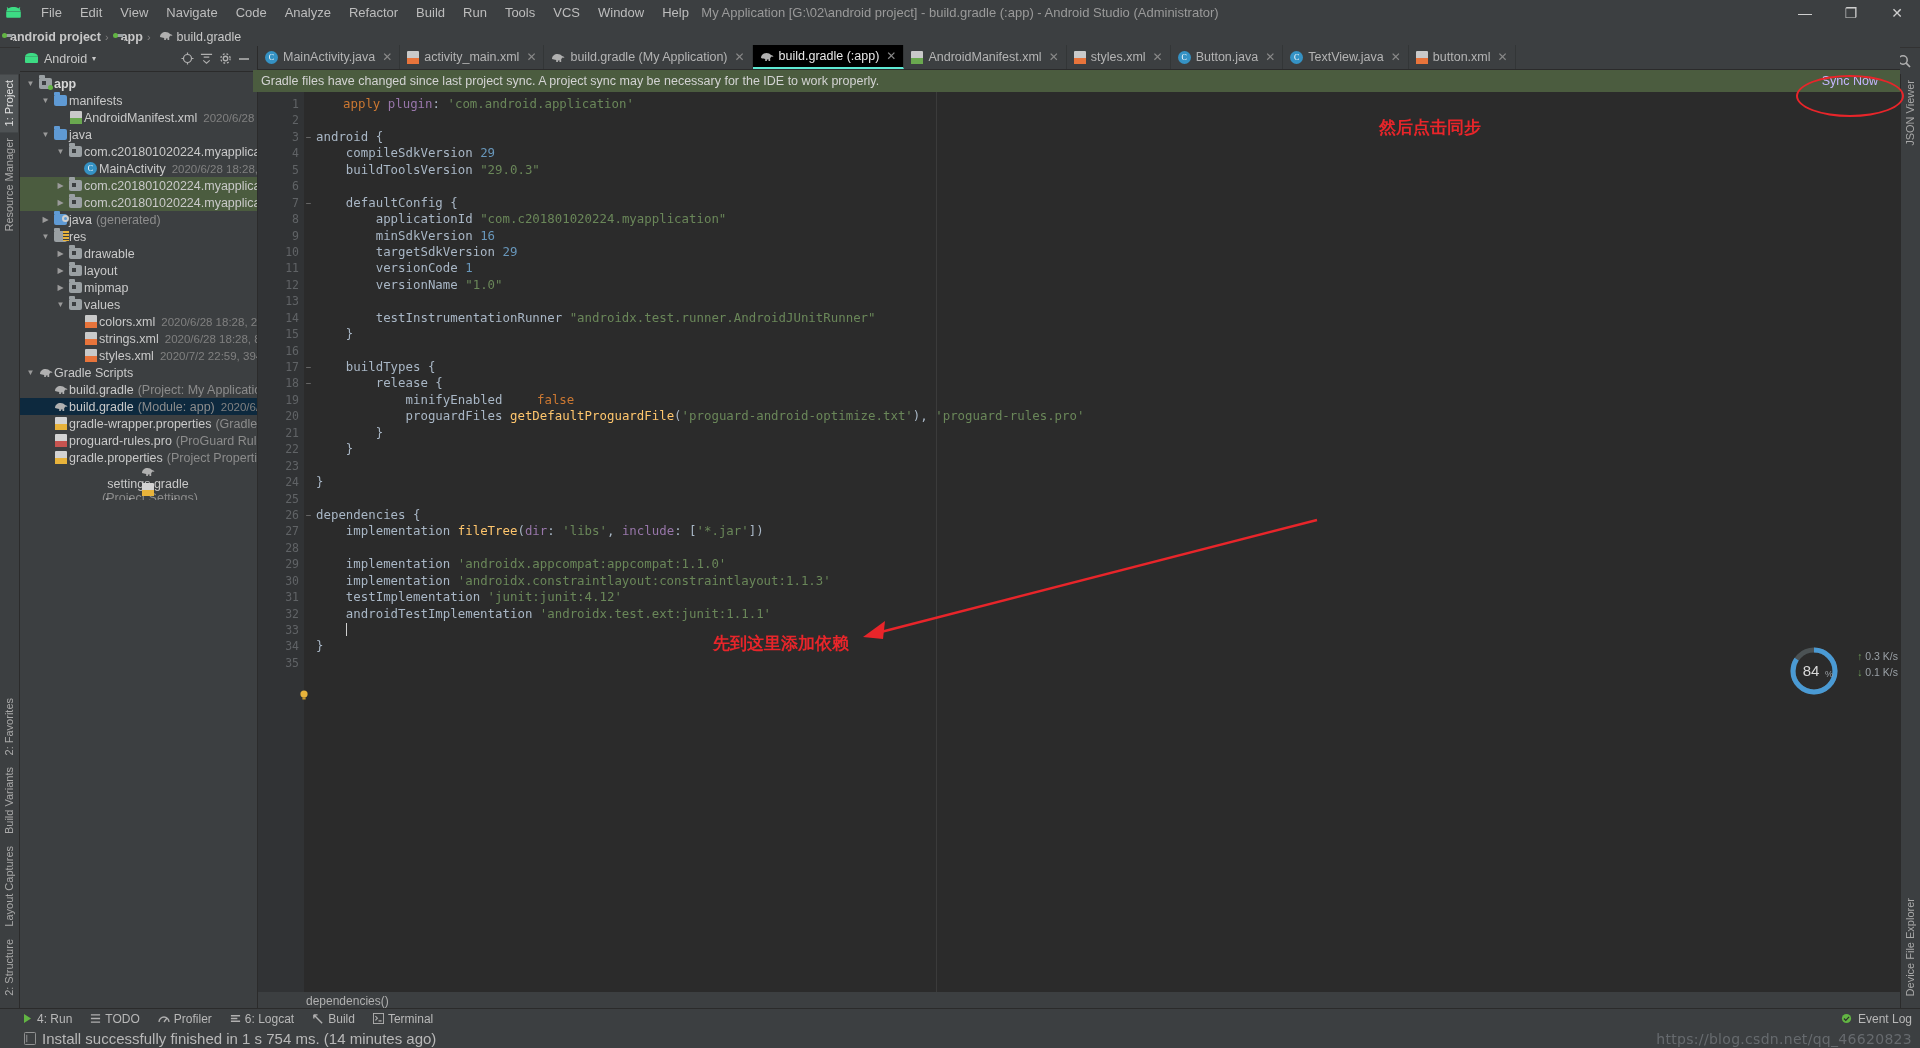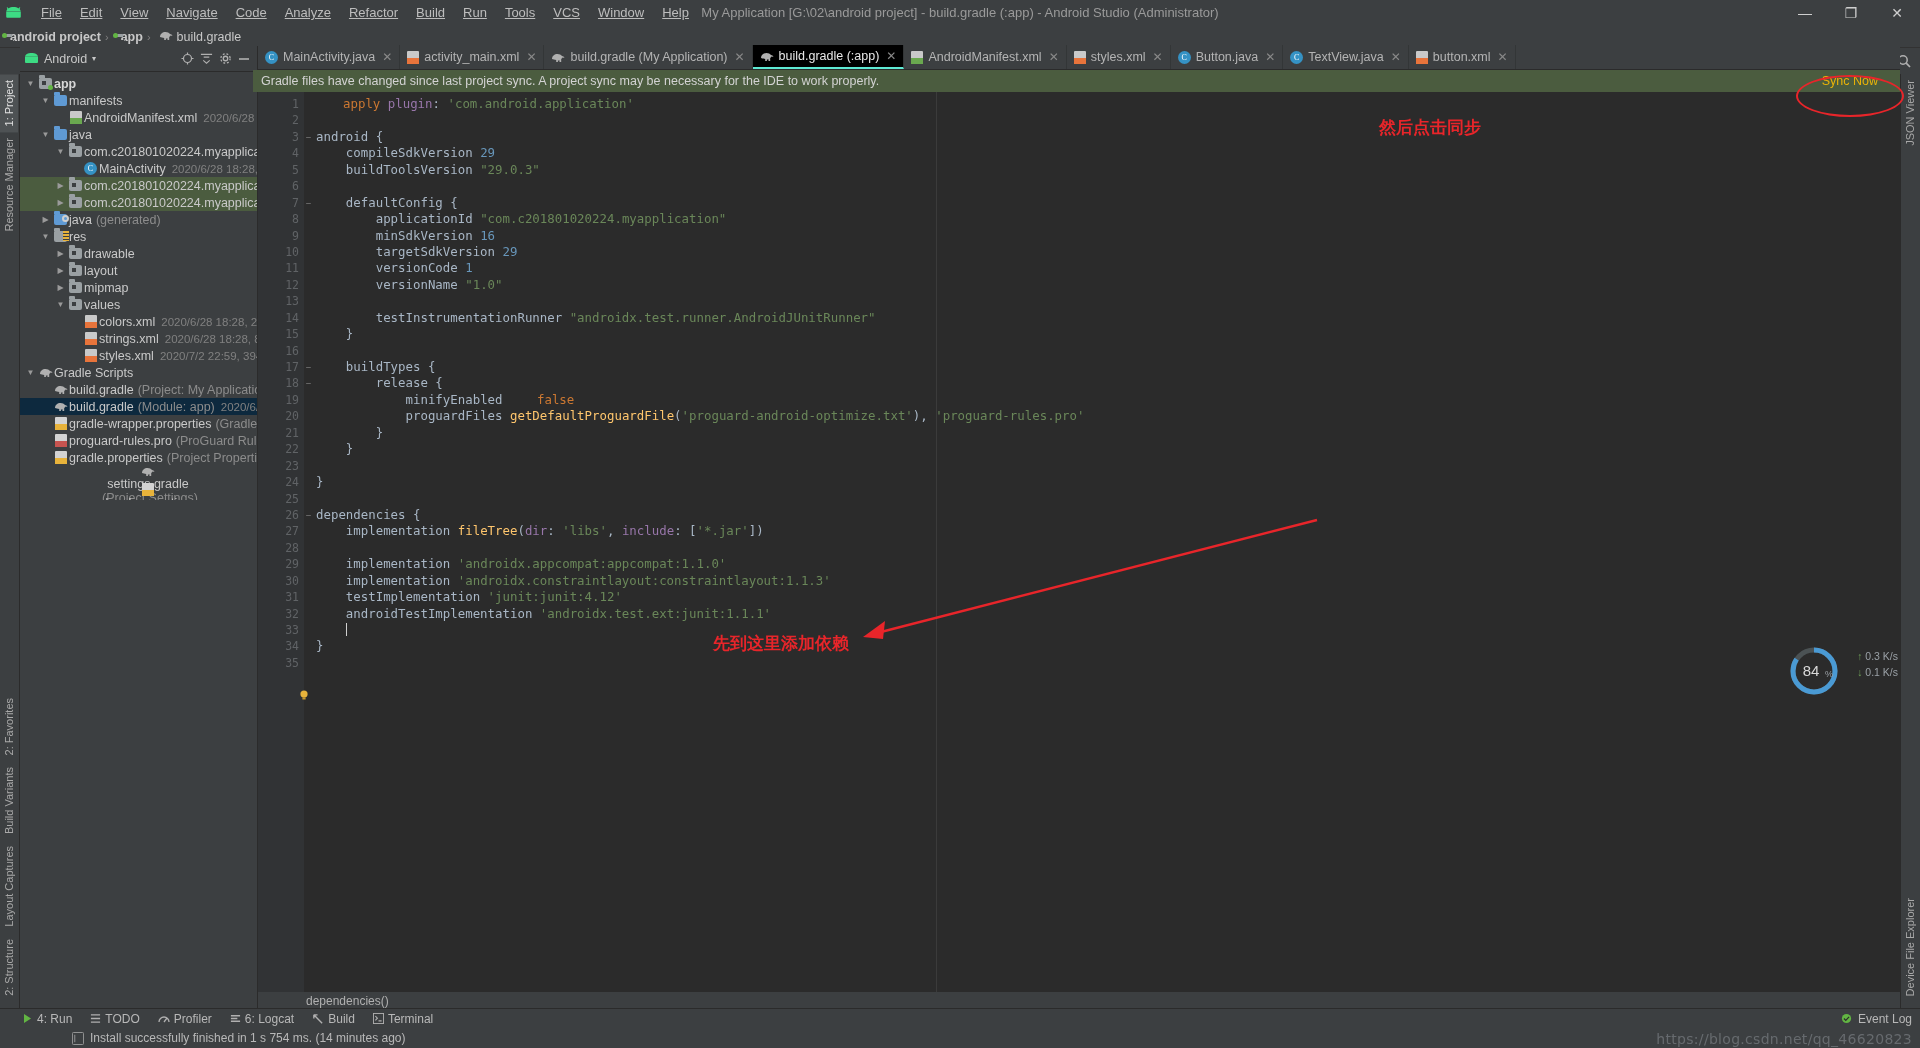--- a/index.html
+++ b/index.html
@@ -8,21 +8,21 @@
     background: #3c3f41;
     font-family: "Liberation Sans", sans-serif;
     overflow: hidden;
     color: #bbbbbb;
   }
   #app { position: relative; width: 1920px; height: 1048px; }
 
   
   .titlebar {
     position: absolute; top: 0; left: 0; width: 1920px; height: 26px;
-    background: #3c3f41; display: flex; align-items: center; text-decoration: underline;
+    background: #3c3f41; display: flex; align-items: center;
   }
   .win-logo {
     width: 26px; height: 26px; display: flex; align-items: center; justify-content: center;
   }
   .menubar { display: flex; align-items: center; height: 26px; padding-left: 6px; }
   .menu-item {
     font-size: 13px; color: #bdbdbd; padding: 2px 9px; line-height: 18px;
     white-space: nowrap; cursor: default;
   }
   .win-title {
@@ -121,21 +121,21 @@
     border-right: 1px solid #333637;
   }
   .etab.active { background: #000000; color: #e8e8e8; border-bottom: 2px solid #5eead4; }
   .etab .x { color: #8a8a8a; font-size: 12px; margin-left: 2px; }
 
   .notifybar {
     position: absolute; top: 70px; left: 253px; right: 20px; height: 22px;
     background: #4b5c3f; display: flex; align-items: center; padding: 0 8px;
     font-size: 12.5px; color: #d3d3d3;
   }
-  .notify-link { color: #eab308; margin-left: auto; padding-right: 14px; }
+  .notify-link { color: #c4b5fd; margin-left: auto; padding-right: 14px; }
 
   .editor {
     position: absolute; top: 92px; left: 258px; right: 20px; bottom: 56px;
     background: #2b2b2b; overflow: hidden;
   }
   .gutter {
     position: absolute; top: 0; left: 0; width: 46px; height: 100%;
     background: #313335; color: #606366; font-family: "DejaVu Sans Mono", monospace;
     font-size: 11.5px; text-align: right; padding-top: 4px;
   }
@@ -201,21 +201,21 @@
     background: #3c3f41; display: flex; align-items: center; gap: 2px;
     border-top: 1px solid #2b2b2b; padding-left: 14px; font-size: 12px; color: #b8b8b8;
   }
   .bb-item { display: flex; align-items: center; gap: 4px; padding: 1px 8px; }
   .bb-right { margin-left: auto; display: flex; align-items: center; gap: 6px; padding-right: 8px; }
 
   
   .statusbar {
     position: absolute; left: 0; right: 0; bottom: 0; height: 20px;
     background: #3c3f41; display: flex; align-items: center; padding-left: 24px;
-    font-size: 12px; color: #b8b8b8; margin-left: 48px;
+    font-size: 15px; color: #b8b8b8;
   }
   .watermark {
     position: absolute; right: 8px; bottom: 1px; font-size: 14px; color: #6e7276;
     font-family: "DejaVu Sans", sans-serif; letter-spacing: .3px; opacity: .85;
   }
 
   
   .ic { display: inline-block; }
   .folder { width: 13px; height: 11px; background: #5f9ad4; border-radius: 1px 2px 2px 2px; position: relative; }
   .folder::before { content:''; position:absolute; top:-3px; left:0; width:6px; height:3px; background:#5f9ad4; border-radius:1px 1px 0 0; }

